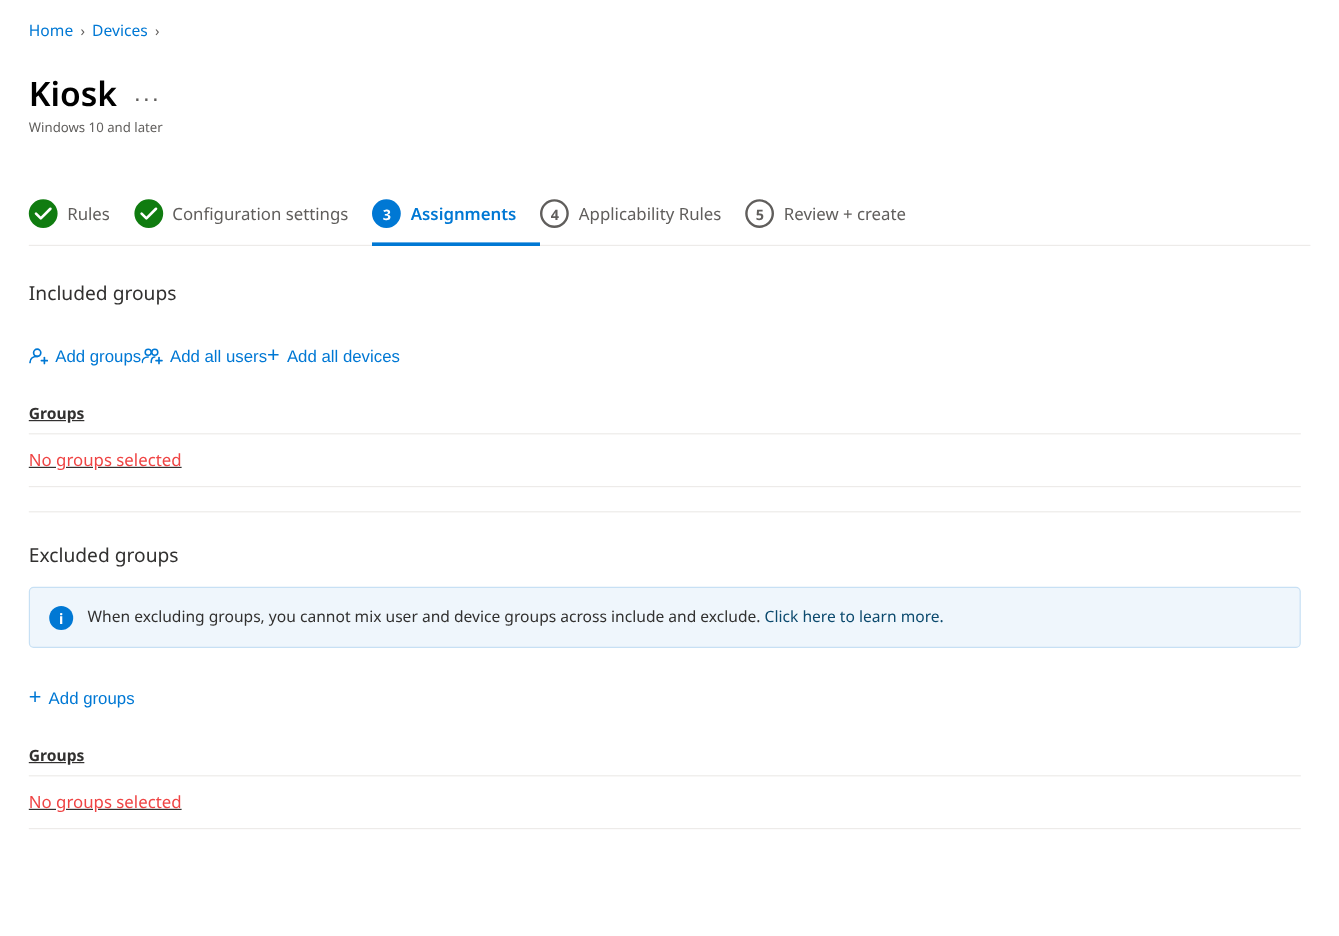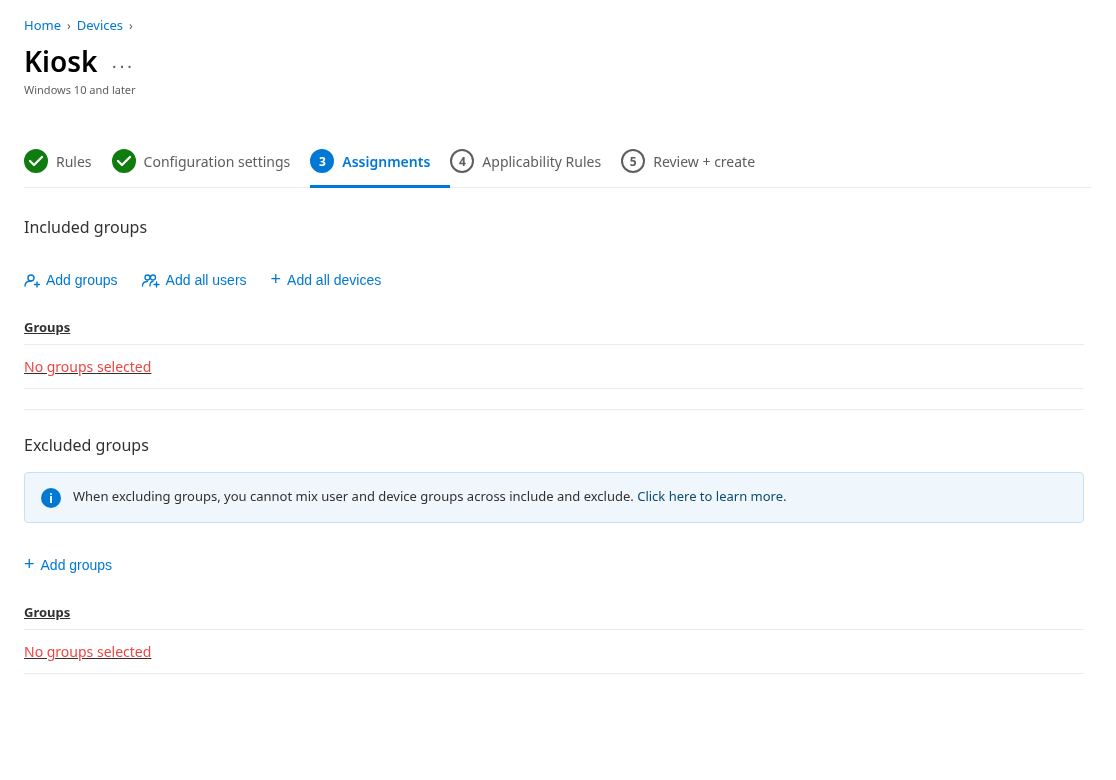--- a/index.html
+++ b/index.html
@@ -10,21 +10,21 @@
       background: #fff;
       padding: 16px 24px;
     }
 
     
     .breadcrumb {
       display: flex;
       align-items: center;
       gap: 6px;
       font-size: 13px;
-      margin-bottom: 8px;
+      margin-bottom: 25px;
     }
     .breadcrumb a {
       color: #0078d4;
       text-decoration: none;
     }
     .breadcrumb .sep { color: #605e5c; font-size: 12px; }
 
     
     .page-header {
       margin-bottom: 40px;
@@ -117,21 +117,20 @@
     .section-title {
       font-size: 16px;
       font-weight: 400;
       color: #323130;
       margin-bottom: 16px;
     }
 
     
     .action-links {
       display: flex;
-      gap: 24px;
       margin-bottom: 20px;
       margin-top: 31px;
     }
     .action-link {
       display: flex;
       align-items: center;
       gap: 6px;
       color: #0078d4;
       font-size: 14px;
       cursor: pointer;

